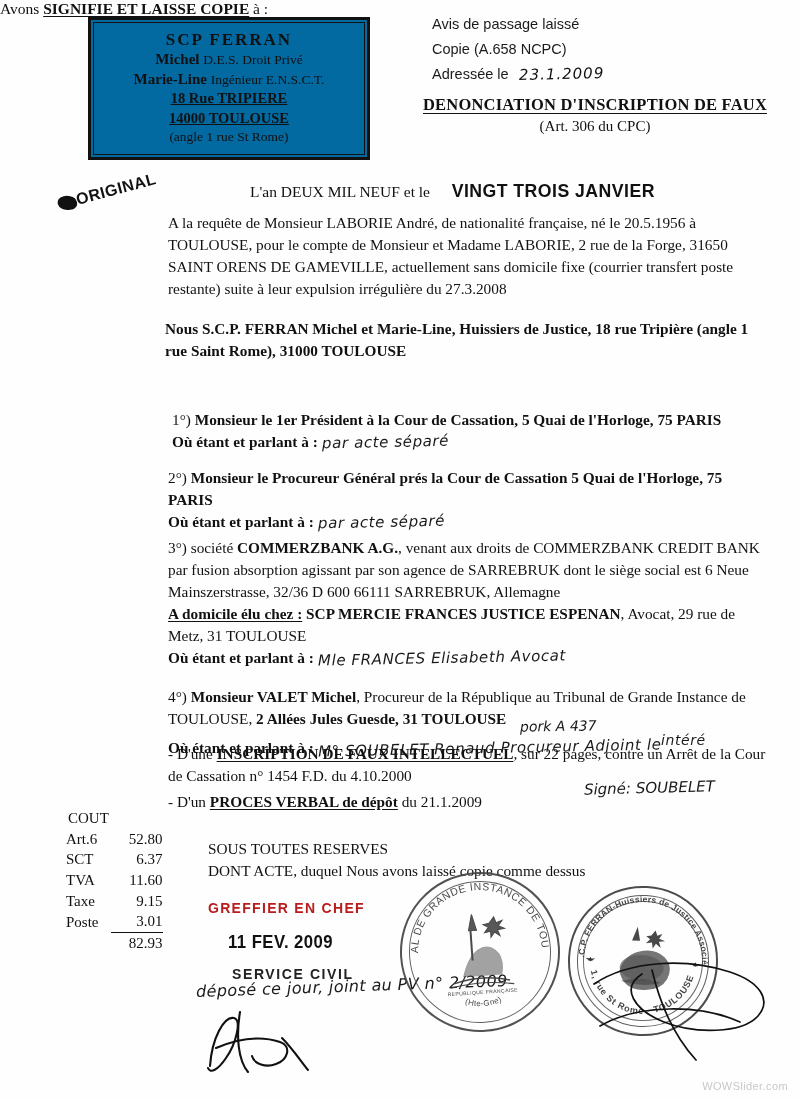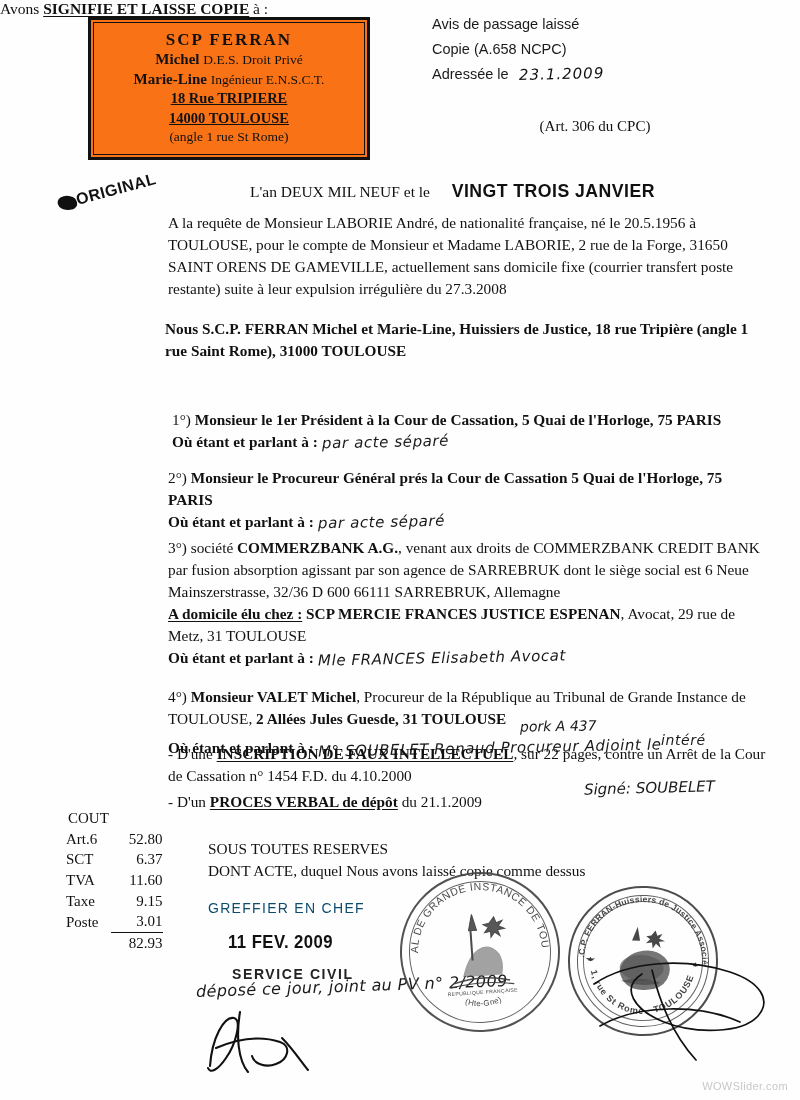--- a/index.html
+++ b/index.html
@@ -6,21 +6,21 @@
   body{
     width:800px;height:1100px;position:relative;overflow:hidden;
     font-family:"Liberation Serif", serif;color:#111;
     -webkit-font-smoothing:antialiased;
   }
   .page{position:absolute;inset:0;background:#fefefe;}
 
   
   .letterhead{
     position:absolute;left:88px;top:17px;width:272px;
-    border:3px solid #111;padding:2px;background:#f97316;
+    border:3px solid #111;padding:2px;background:#0369a1;
   }
   .letterhead-inner{border:1px solid #111;padding:6px 8px 8px;text-align:center;}
   .lh-1{font-size:17px;font-weight:bold;letter-spacing:2.0px;line-height:1.25;}
   .lh-2{font-size:15px;line-height:1.3;}
   .lh-2 b{font-weight:bold;}
   .lh-2 .thin{font-weight:normal;font-size:13.5px;}
   .lh-3{font-size:16px;font-weight:bold;line-height:1.3;letter-spacing:.3px;}
   .lh-u{font-size:14.5px;font-weight:bold;text-decoration:underline;line-height:1.35;}
   .lh-4{font-size:13.5px;line-height:1.3;}
 
@@ -75,22 +75,22 @@
   .cout table{border-collapse:collapse;}
   .cout td{padding:0 0 0 0;font-size:15px;}
   .cout td.k{padding-right:12px;}
   .cout td.v{text-align:right;min-width:52px;}
   .cout tr.total td.v{border-top:1.4px solid #111;}
   .cout .hdr{font-size:15px;padding-left:2px;}
 
   
   .sous{position:absolute;left:208px;top:838px;font-size:15.3px;line-height:1.45;}
   .greffier{position:absolute;left:208px;top:900px;
-            font-family:"Liberation Sans",sans-serif;font-weight:normal;font-size:14px;
-            letter-spacing:1.3px;color:#0c4a6e;}
+            font-family:"Liberation Sans",sans-serif;font-weight:bold;font-size:14px;
+            letter-spacing:1.3px;color:#b91c1c;}
   .greff-date{position:absolute;left:228px;top:931px;
             font-family:"Liberation Sans",sans-serif;font-weight:bold;font-size:19px;
             letter-spacing:.5px;transform:scaleX(.88);transform-origin:left;}
   .service{position:absolute;left:232px;top:966px;
             font-family:"Liberation Sans",sans-serif;font-weight:bold;font-size:14px;
             letter-spacing:1.6px;color:#222;}
 
   
   .stamp{position:absolute;border-radius:50%;}
   .stamp .ring{position:absolute;inset:0;border-radius:50%;border:2.2px solid #444;}
@@ -136,20 +136,21 @@
 
   <div class="avis">
     <div>Avis de passage laissé</div>
     <div>Copie (A.658 NCPC)</div>
     <div>
       <span>Adressée le</span>
       <span class="hand hand-date">23.1.2009</span>
     </div>
   </div>
 
+  <div class="title-main">DENONCIATION D'INSCRIPTION DE FAUX</div>
   <div class="title-sub">(Art. 306 du CPC)</div>
 
   <div class="orig">
     <span class="blob"></span><span>ORIGINAL</span>
   </div>
 
   <div class="lan">
     <span>L'an DEUX MIL NEUF et le</span><span class="big">VINGT TROIS JANVIER</span>
   </div>
 

